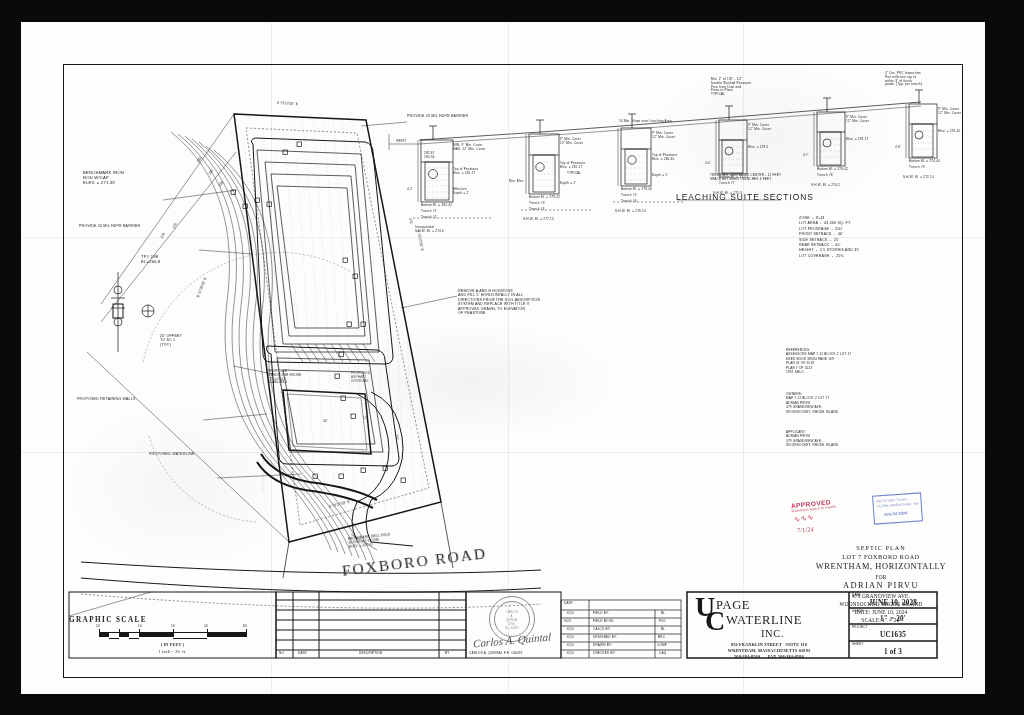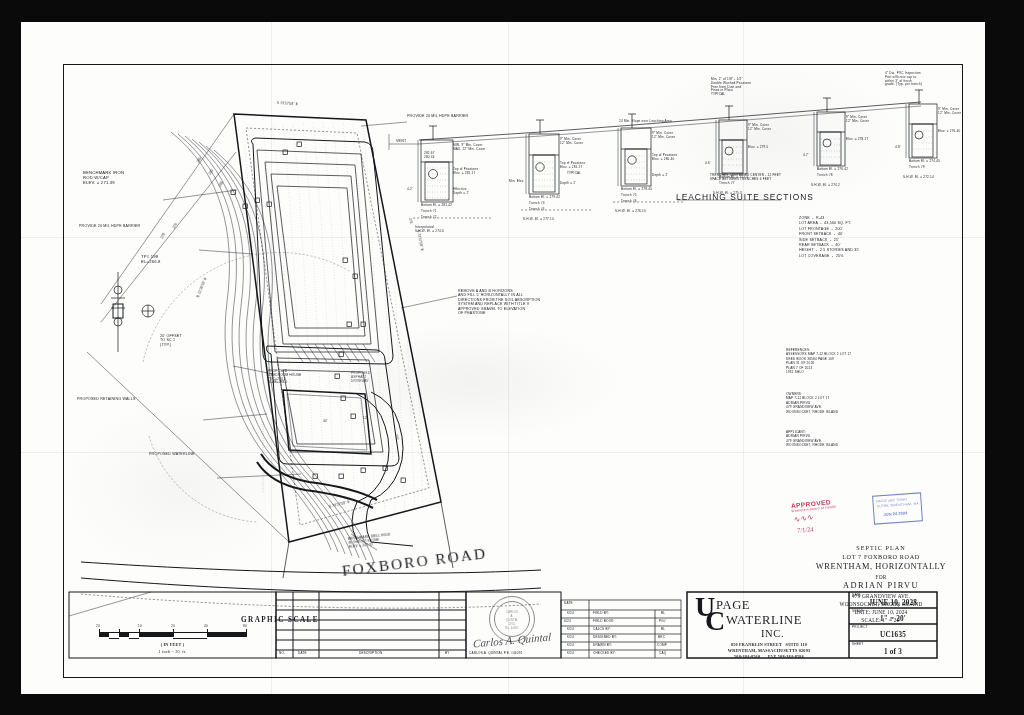--- a/index.html
+++ b/index.html
@@ -744,21 +744,21 @@
     <div id="eng-seal" style="left:468px;top:574px;">
       <div class="seal-txt" style="top:14px;">CARLOS</div>
       <div class="seal-txt" style="top:18px;">A.</div>
       <div class="seal-txt" style="top:22px;">QUINTAL</div>
       <div class="seal-txt" style="top:26px;">CIVIL</div>
       <div class="seal-txt" style="top:30px;">No. 44091</div>
     </div>
     <div id="eng-sig" style="left:452px;top:612px;">Carlos A. Quintal</div>
     <div class="lbl t4 blur" style="left:448px;top:630px;">CARLOS A. QUINTAL P.E. #44091</div>
 
-    <div class="lbl t8 blur" style="left:48px;top:594px;width:250px;text-align:right;font-family:'Liberation Serif',serif;font-weight:700;letter-spacing:1.4px;">GRAPHIC SCALE</div>
+    <div class="lbl t8 blur" style="left:48px;top:594px;width:250px;text-align:left;font-family:'Liberation Serif',serif;font-weight:700;letter-spacing:1.4px;">GRAPHIC SCALE</div>
 
     <div style="position:absolute;left:78px;top:610px;width:148px;height:5px;">
       <div class="bar-seg bar-dark" style="left:0px;width:10px;"></div>
       <div class="bar-seg bar-light" style="left:10px;width:10px;"></div>
       <div class="bar-seg bar-dark" style="left:20px;width:10px;"></div>
       <div class="bar-seg bar-light" style="left:30px;width:10px;"></div>
       <div class="bar-seg bar-dark" style="left:40px;width:34px;"></div>
       <div class="bar-seg bar-light" style="left:74px;width:34px;"></div>
       <div class="bar-seg bar-dark" style="left:108px;width:40px;"></div>
       <div class="bar-tick" style="left:0px;"></div>

